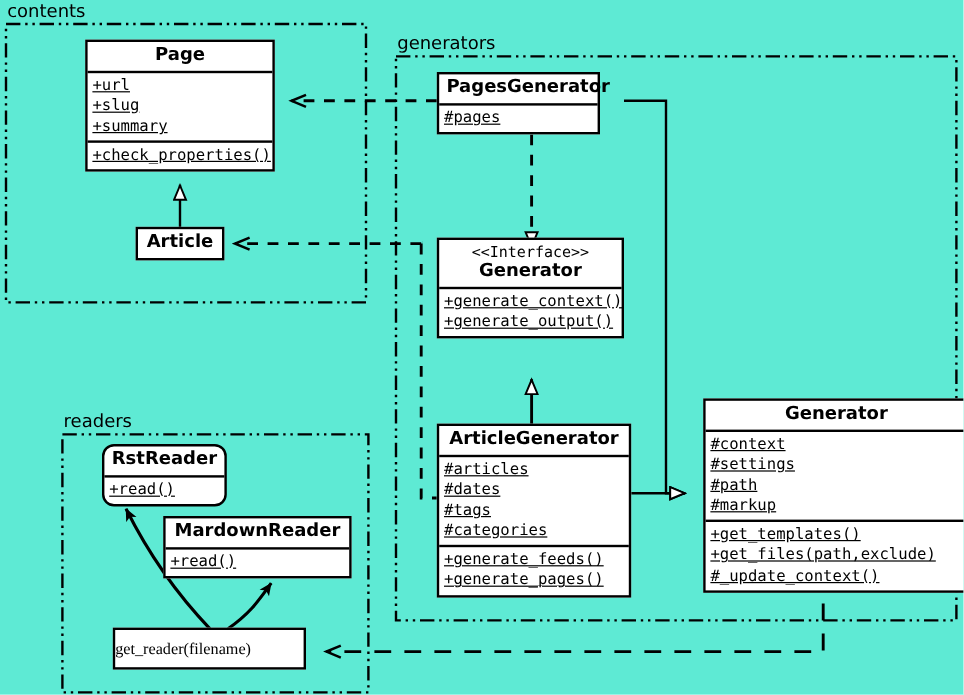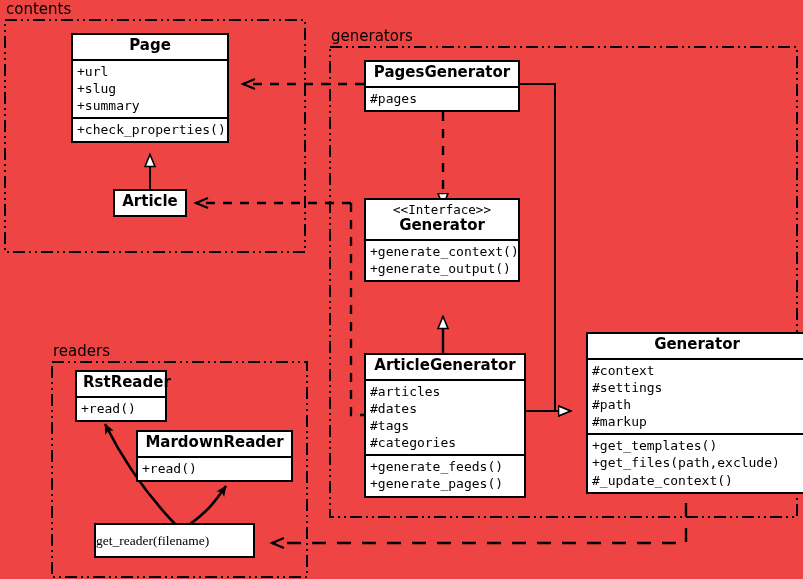--- a/index.html
+++ b/index.html
@@ -4,21 +4,21 @@
 <style>
   html, body {
     margin: 0;
     padding: 0;
     background: #ffffff;
   }
   #canvas {
     position: relative;
     width: 803px;
     height: 579px;
-    background: #ef4444;
+    background: #5eead4;
     font-family: "DejaVu Sans", sans-serif;
     overflow: hidden;
   }
   #svg-layer {
     position: absolute;
     left: 0;
     top: 0;
     width: 803px;
     height: 579px;
   }
@@ -60,21 +60,21 @@
   .uml-compart {
     box-sizing: border-box;
     border-top: 2px solid #000000;
     font-family: "DejaVu Sans Mono", monospace;
     font-size: 13px;
     color: #000000;
     padding: 2px 4px 3px 4px;
     line-height: 1.32;
     white-space: nowrap;
   }
-  .uml-compart .row { display: block; }
+  .uml-compart .row { display: block; text-decoration: underline; }
   
   .plainbox {
     position: absolute;
     box-sizing: border-box;
     border: 2px solid #000000;
     background: #ffffff;
     z-index: 5;
     display: flex;
     align-items: center;
     justify-content: flex-start;
@@ -168,21 +168,21 @@
     </div>
     <div class="uml-compart">
       <span class="row">+check_properties()</span>
     </div>
   </div>
 
   <div class="umlbox" style="left:113px; top:189px; width:74px;">
     <div class="uml-name">Article</div>
   </div>
 
-  <div class="umlbox" style="left:364px; top:60px; width:156px;">
+  <div class="umlbox" style="left:364px; top:60px; width:136px;">
     <div class="uml-name">PagesGenerator</div>
     <div class="uml-compart">
       <span class="row">#pages</span>
     </div>
   </div>
 
   <div class="umlbox" style="left:364px; top:198px; width:156px;">
     <div class="uml-name">
       <span class="uml-stereotype">&lt;&lt;Interface&gt;&gt;</span>
       <span>Generator</span>
@@ -215,21 +215,21 @@
       <span class="row">#path</span>
       <span class="row">#markup</span>
     </div>
     <div class="uml-compart">
       <span class="row">+get_templates()</span>
       <span class="row">+get_files(path,exclude)</span>
       <span class="row">#_update_context()</span>
     </div>
   </div>
 
-  <div class="umlbox" style="left:75px; top:370px; width:92px;">
+  <div class="umlbox" style="left:85px; top:370px; width:104px;border-radius:10px;">
     <div class="uml-name">RstReader</div>
     <div class="uml-compart">
       <span class="row">+read()</span>
     </div>
   </div>
 
   <div class="umlbox" style="left:136px; top:430px; width:157px;">
     <div class="uml-name">MardownReader</div>
     <div class="uml-compart">
       <span class="row">+read()</span>

